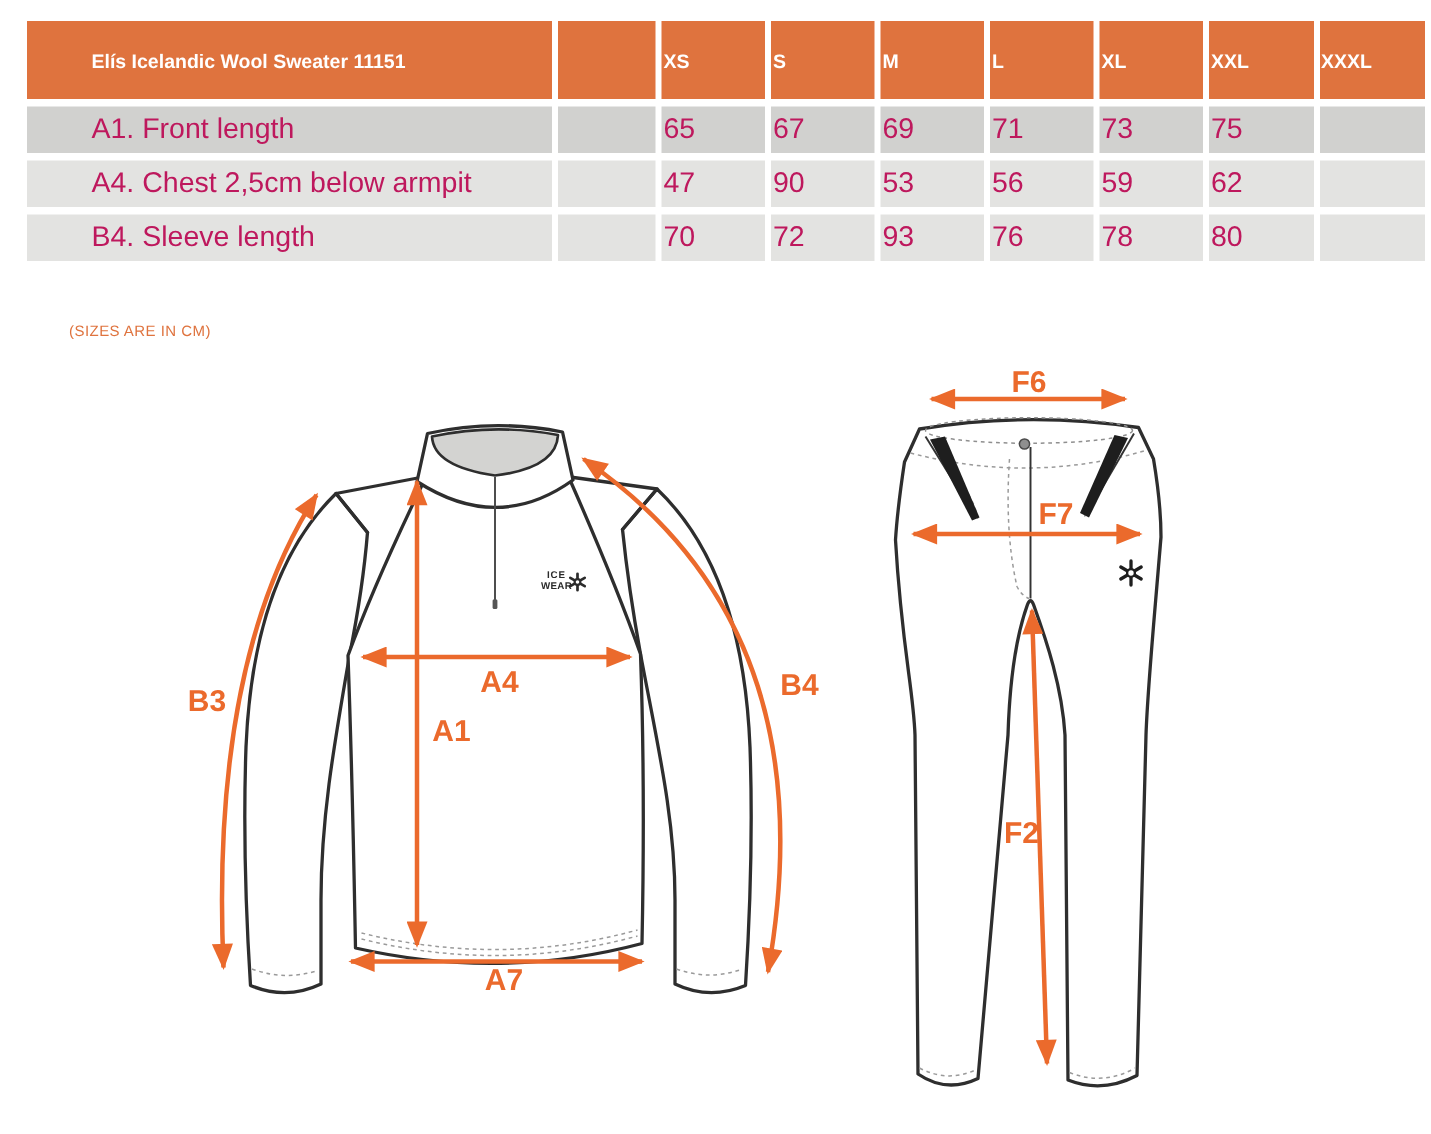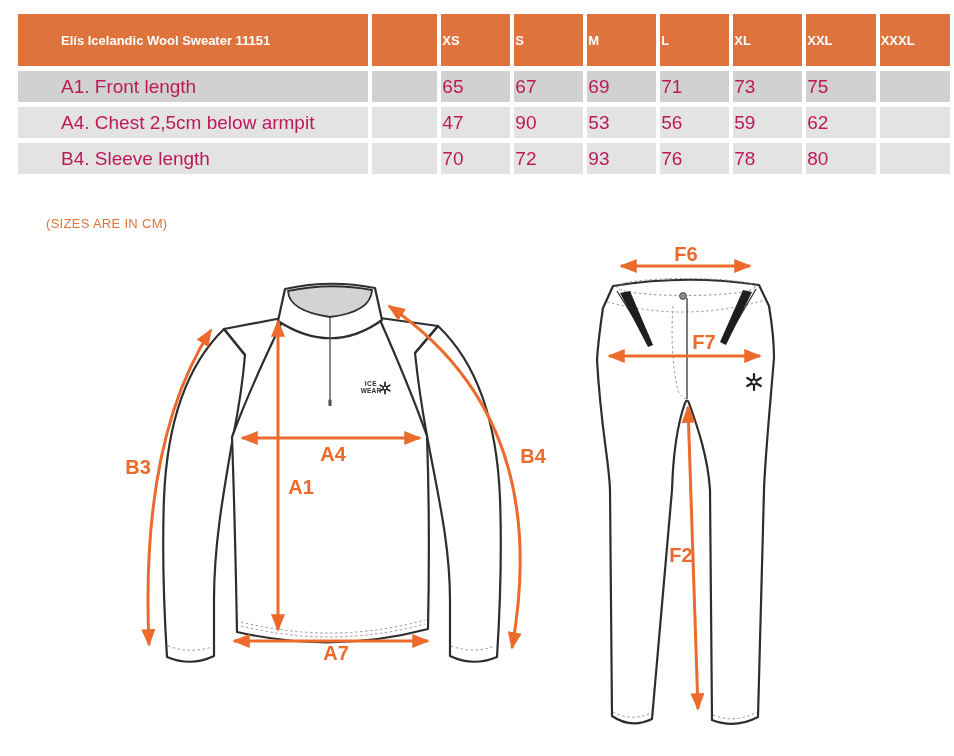--- a/index.html
+++ b/index.html
@@ -19,21 +19,21 @@
   .c-size{width:72px;text-align:left;}
   .head td{
     background:#df733e;color:#ffffff;font-weight:bold;font-size:13px;
     height:50px;
   }
   .row td{height:29px;font-size:19px;color:#be185d;}
   .row-dark td{background:#d1d1cf;}
   .row-light td{background:#e3e3e1;}
   .note{
     position:absolute;left:46px;top:216px;
-    color:#df733e;font-size:13px;letter-spacing:.3px;
+    color:#df733e;font-size:10px;letter-spacing:.3px;
   }
   .diagram-svg{position:absolute;left:0;top:0;}
   .measure-label{
     font-family:"Liberation Sans",sans-serif;
     font-size:20px;font-weight:600;fill:#eb6a2c;
   }
   .logo-text{
     font-family:"Liberation Sans",sans-serif;
     font-weight:bold;fill:#2b2b2b;
   }

